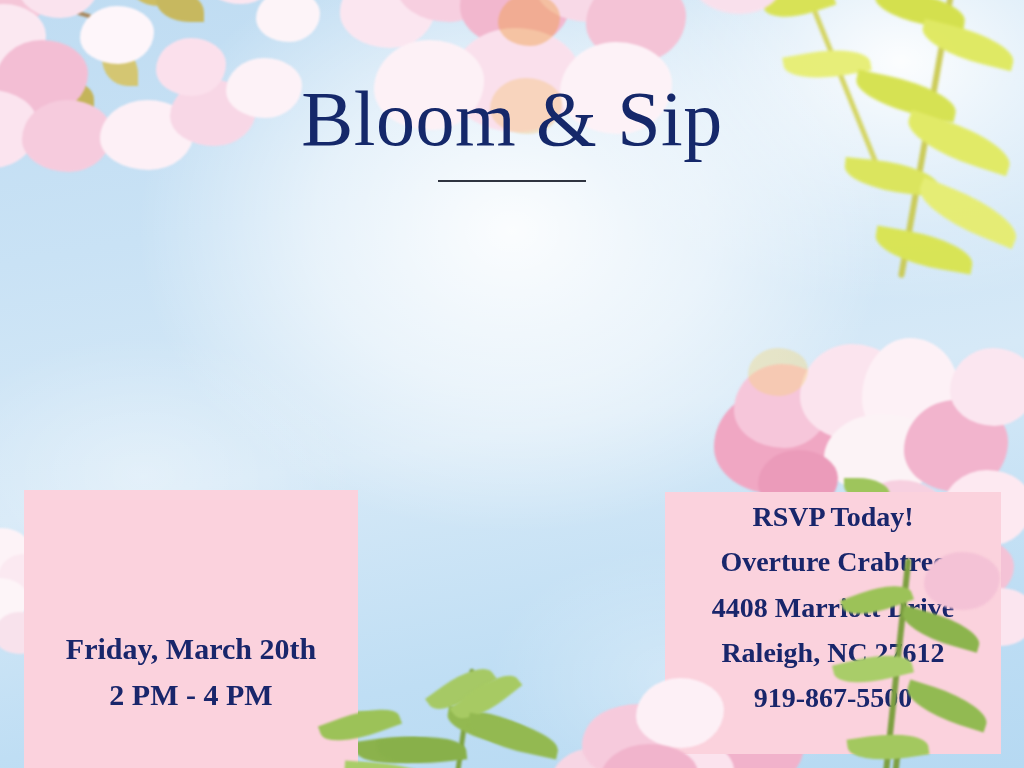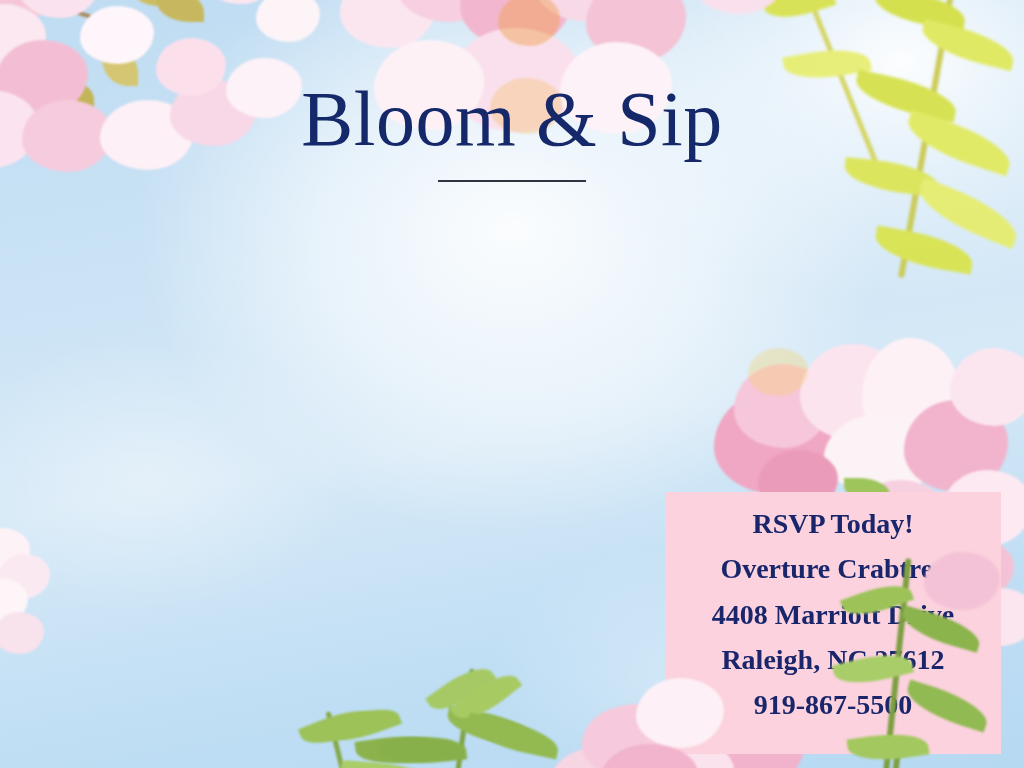--- a/index.html
+++ b/index.html
@@ -130,21 +130,21 @@
   #date-box .line { font-size: 30px; line-height: 1.52; }
 
   #rsvp-box {
     left: 665px;
     top: 492px;
     width: 336px;
     height: 262px;
     display: flex;
     flex-direction: column;
     justify-content: flex-start;
-    padding-top: 9px;
+    padding-top: 2px;
     box-sizing: border-box;
   }
   #rsvp-box .line { font-size: 28px; line-height: 1.62; }
 
   
   .overlap { z-index: 28; position: absolute; pointer-events: none; }
   #ov-bottomcenter { left: 300px; bottom: -30px; width: 420px; height: 150px; filter: blur(1.1px); }
   #ov-bottomright { right: -10px; bottom: -20px; width: 210px; height: 230px; filter: blur(1.2px); }
 </style>
 </head>
@@ -261,20 +261,24 @@
 
   <div class="content">
 
     <div id="title">Bloom &amp; Sip</div>
 
     <div id="title-divider"></div>
 
 
   </div>
 
+  <div class="pink-box" id="date-box">
+    <div class="line">Friday, March 20th</div>
+    <div class="line">2 PM - 4 PM</div>
+  </div>
 
   <div class="pink-box" id="rsvp-box">
     <div class="line">RSVP Today!</div>
     <div class="line">Overture Crabtree</div>
     <div class="line">4408 Marriott Drive</div>
     <div class="line">Raleigh, NC 27612</div>
     <div class="line">919-867-5500</div>
   </div>
 
   <div class="overlap" id="ov-bottomcenter">

